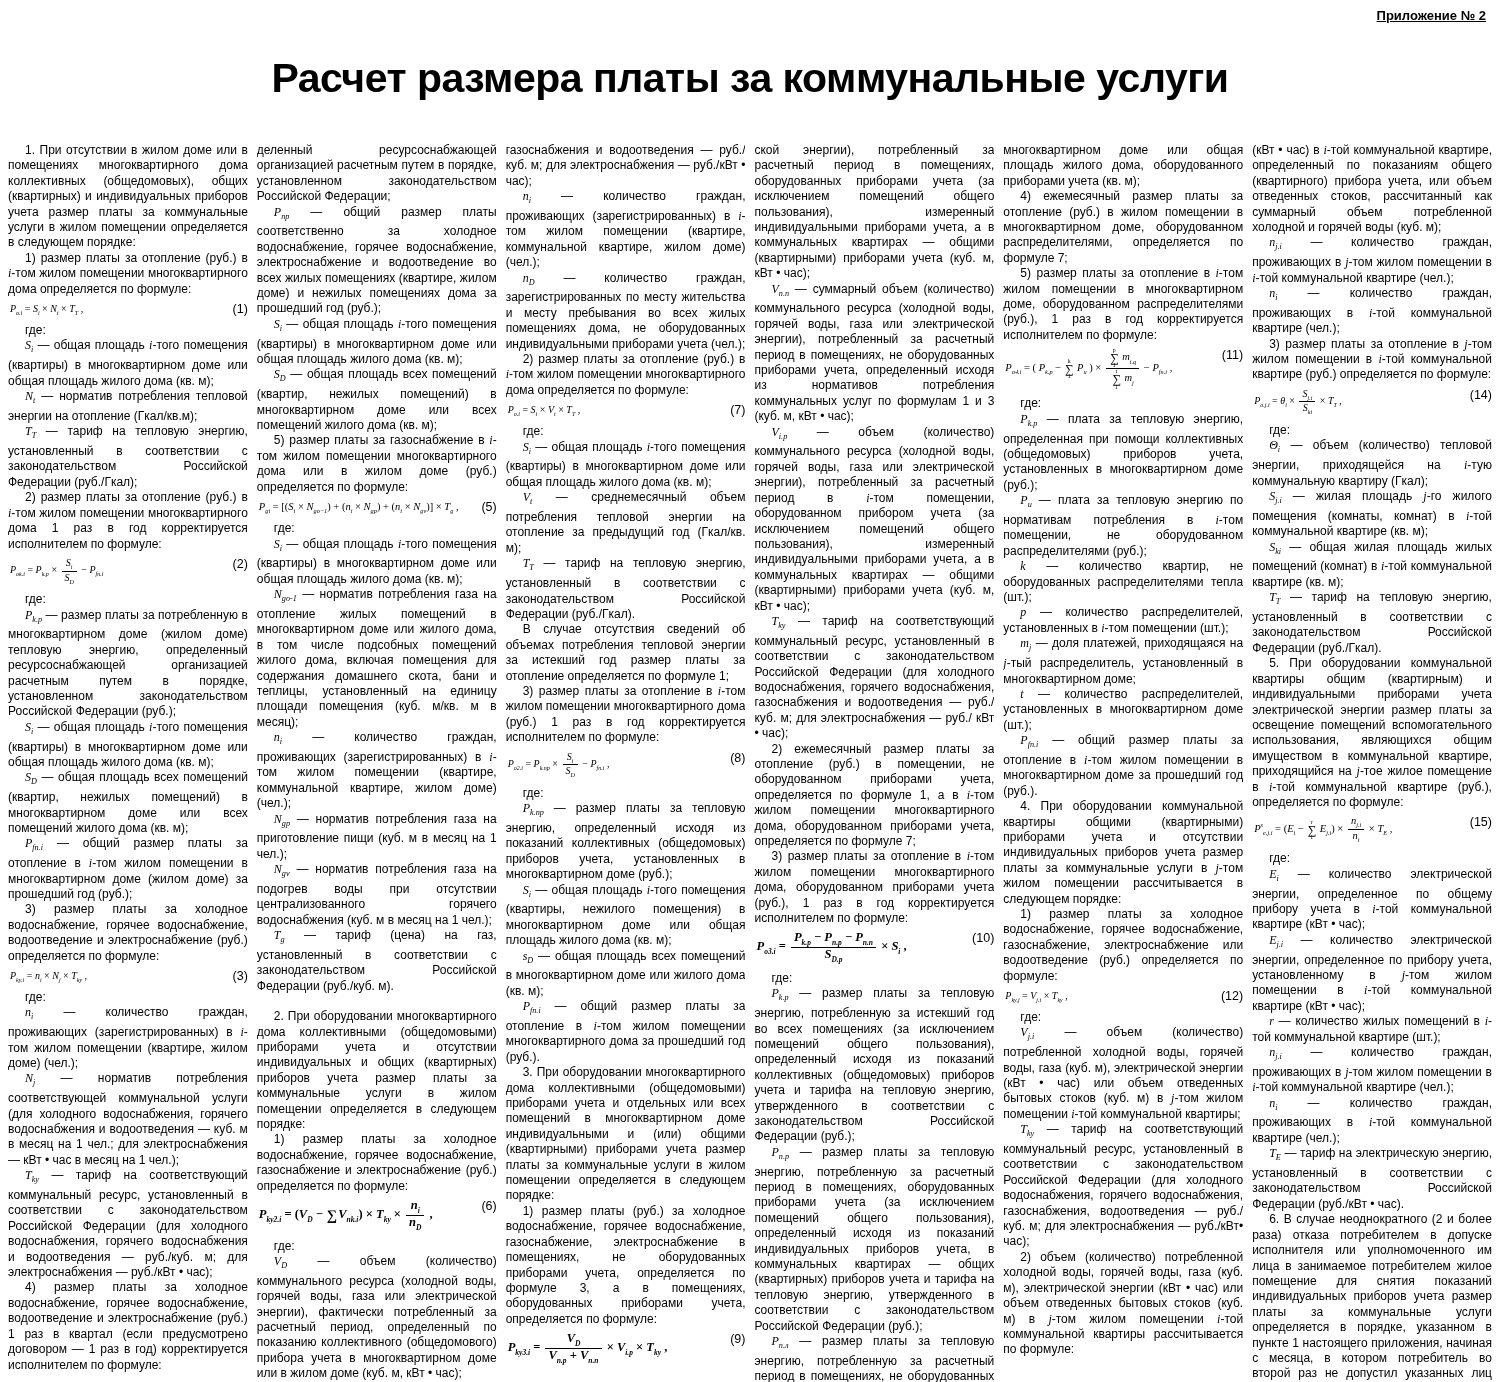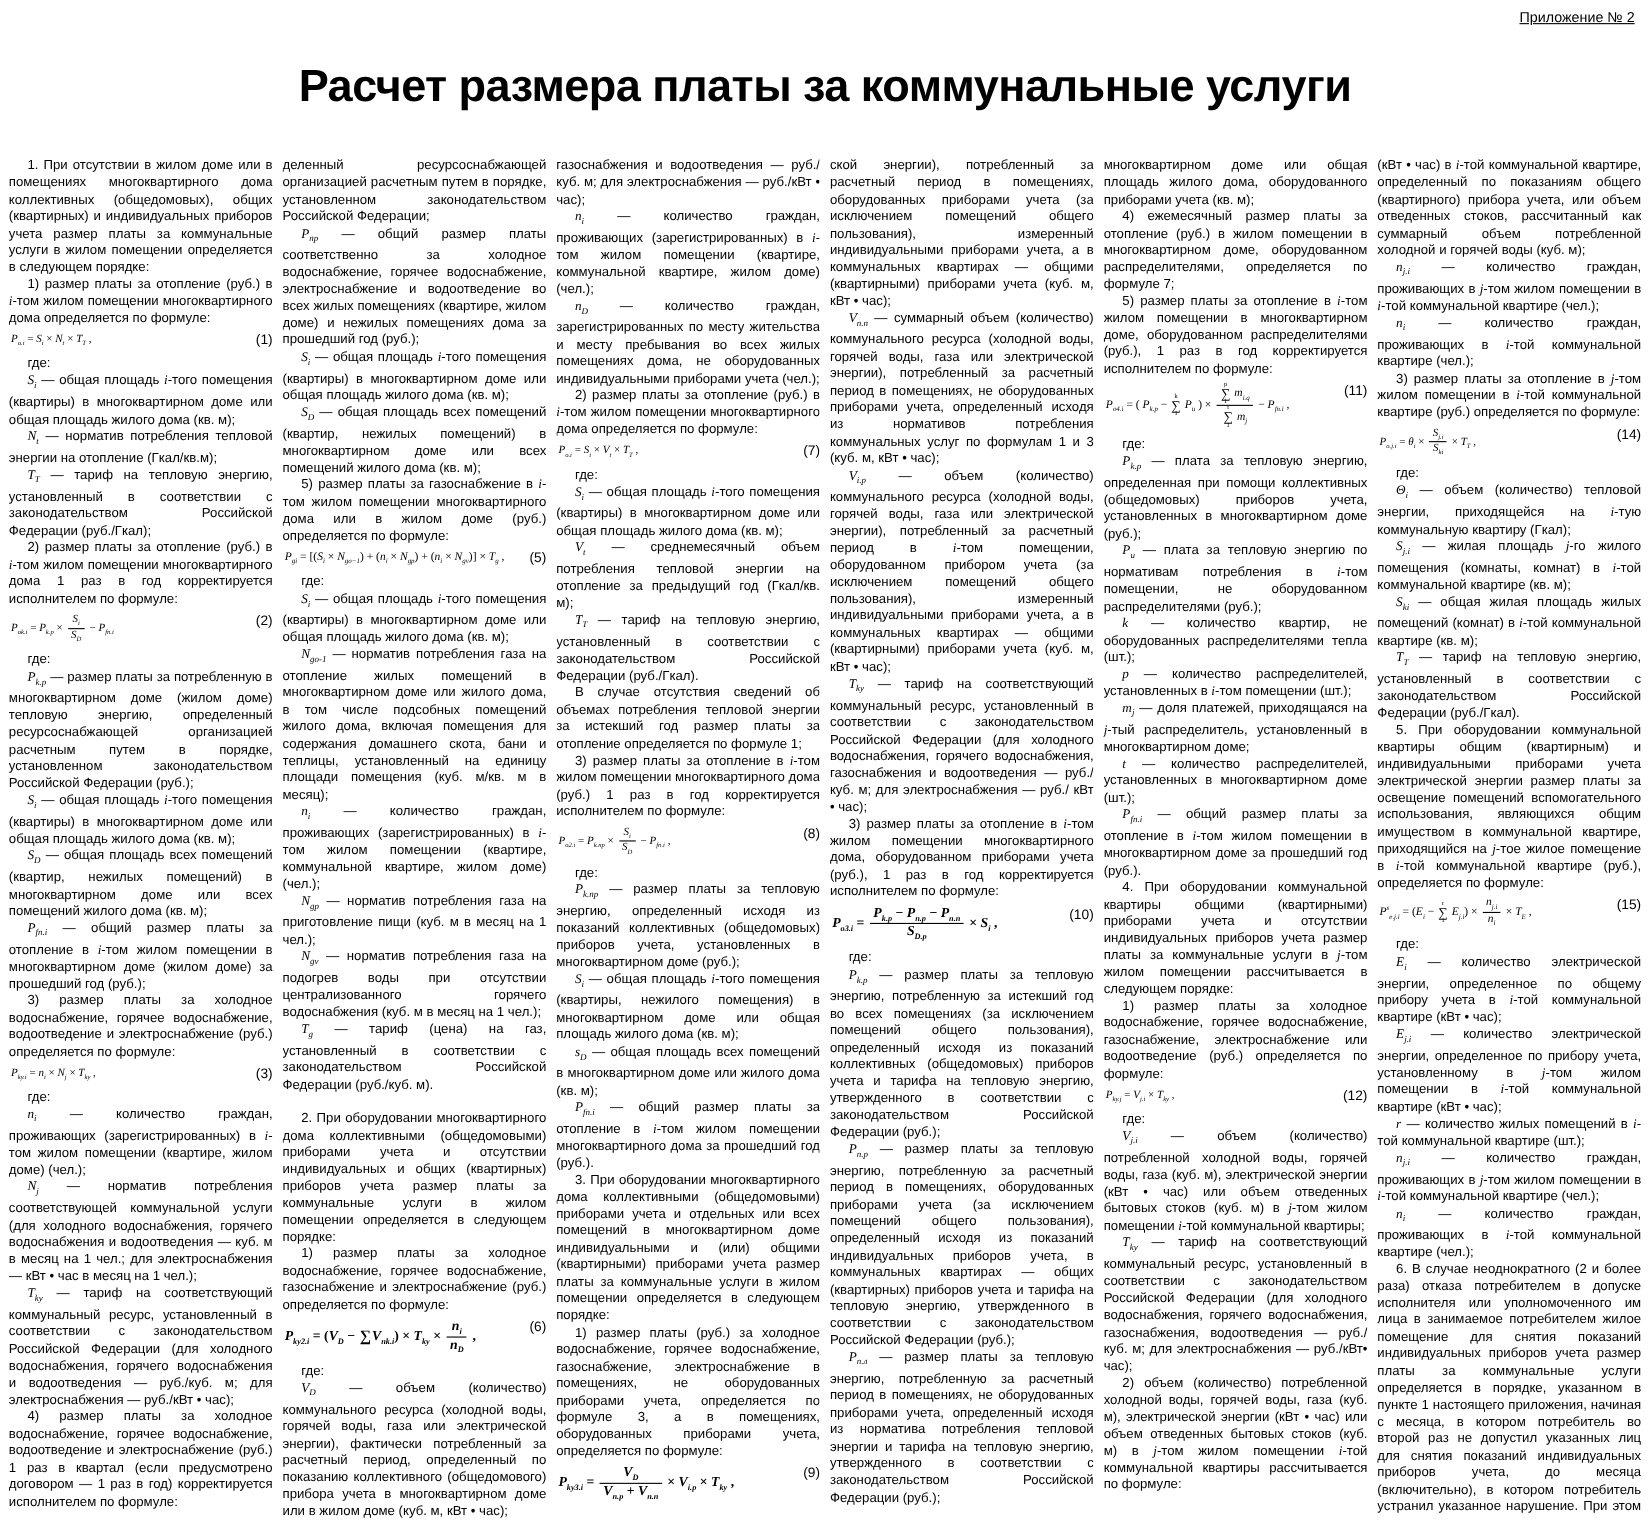--- a/index.html
+++ b/index.html
@@ -2,21 +2,21 @@
 <html lang="ru"><head>
 <meta charset="utf-8">
 <style>
   html,body { margin:0; padding:0; background:#fff; }
   .page {
     width:1500px; height:1382px; background:#ffffff; color:#000;
     font-family:"Liberation Sans", sans-serif; position:relative; overflow:hidden;
   }
   .corner {
     position:absolute; top:8px; right:14px;
-    font-size:13px; font-weight:normal; text-decoration:underline;
+    font-size:13px; font-weight:bold; text-decoration:underline;
   }
   .title {
     text-align:center; padding-top:30px;
     font-size:41px; font-weight:700; letter-spacing:-0.5px; line-height:1.05;
   }
   .cols {
     display:flex; gap:9px; padding:15px 8px 0 8px;
     height:1282px; overflow:hidden;
   }
   .col { flex:1 1 0; overflow:hidden; }
@@ -163,20 +163,21 @@
               <span class="de"><i>V</i><sub>n.p</sub> + <i>V</i><sub>n.n</sub></span>
             </span> × <i>V</i><sub>i.p</sub> × <i>T</i><sub>ky</sub> ,</span>
           <span class="fnum">(9)</span>
         </div>
       </div>
       <div class="col">
         <div class="para cont">ской энергии), потребленный за расчетный период в помещениях, оборудованных приборами учета (за исключением помещений общего пользования), измеренный индивидуальными приборами учета, а в коммунальных квартирах — общими (квартирными) приборами учета (куб. м, кВт • час);</div>
         <div class="para"><i>V</i><sub>n.n</sub> — суммарный объем (количество) коммунального ресурса (холодной воды, горячей воды, газа или электрической энергии), потребленный за расчетный период в помещениях, не оборудованных приборами учета, определенный исходя из нормативов потребления коммунальных услуг по формулам 1 и 3 (куб. м, кВт • час);</div>
         <div class="para"><i>V</i><sub>i.p</sub> — объем (количество) коммунального ресурса (холодной воды, горячей воды, газа или электрической энергии), потребленный за расчетный период в <i>i</i>-том помещении, оборудованном прибором учета (за исключением помещений общего пользования), измеренный индивидуальными приборами учета, а в коммунальных квартирах — общими (квартирными) приборами учета (куб. м, кВт • час);</div>
         <div class="para"><i>T</i><sub>ky</sub> — тариф на соответствующий коммунальный ресурс, установленный в соответствии с законодательством Российской Федерации (для холодного водоснабжения, горячего водоснабжения, газоснабжения и водоотведения — руб./куб. м; для электроснабжения — руб./ кВт • час);</div>
+        <div class="para">2) ежемесячный размер платы за отопление (руб.) в помещении, не оборудованном приборами учета, определяется по формуле 1, а в <i>i</i>-том жилом помещении многоквартирного дома, оборудованном приборами учета, определяется по формуле 7;</div>
         <div class="para">3) размер платы за отопление в <i>i</i>-том жилом помещении многоквартирного дома, оборудованном приборами учета (руб.), 1 раз в год корректируется исполнителем по формуле:</div>
         <div class="formula f-m">
           <span class="fx"><i>P</i><sub>o3.i</sub> = <span class="fr">
               <span class="nu"><i>P</i><sub>k.p</sub> − <i>P</i><sub>n.p</sub> − <i>P</i><sub>n.n</sub></span>
               <span class="de"><i>S</i><sub>D.p</sub></span>
             </span> × <i>S</i><sub>i</sub> ,</span>
           <span class="fnum">(10)</span>
         </div>
         <div class="para">где:</div>
         <div class="para"><i>P</i><sub>k.p</sub> — размер платы за тепловую энергию, потребленную за истекший год во всех помещениях (за исключением помещений общего пользования), определенный исходя из показаний коллективных (общедомовых) приборов учета и тарифа на тепловую энергию, утвержденного в соответствии с законодательством Российской Федерации (руб.);</div>
@@ -253,16 +254,17 @@
               <span class="de"><i>n</i><sub>i</sub></span>
             </span> × <i>T</i><sub>E</sub> ,</span>
           <span class="fnum">(15)</span>
         </div>
         <div class="para">где:</div>
         <div class="para"><i>E</i><sub>i</sub> — количество электрической энергии, определенное по общему прибору учета в <i>i</i>-той коммунальной квартире (кВт • час);</div>
         <div class="para"><i>E</i><sub>j.i</sub> — количество электрической энергии, определенное по прибору учета, установленному в <i>j</i>-том жилом помещении в <i>i</i>-той коммунальной квартире (кВт • час);</div>
         <div class="para"><i>r</i> — количество жилых помещений в <i>i</i>-той коммунальной квартире (шт.);</div>
         <div class="para"><i>n</i><sub>j.i</sub> — количество граждан, проживающих в <i>j</i>-том жилом помещении в <i>i</i>-той коммунальной квартире (чел.);</div>
         <div class="para"><i>n</i><sub>i</sub> — количество граждан, проживающих в <i>i</i>-той коммунальной квартире (чел.);</div>
+        <div class="para"><i>T</i><sub>E</sub> — тариф на электрическую энергию, установленный в соответствии с законодательством Российской Федерации (руб./кВт • час).</div>
         <div class="para">6. В случае неоднократного (2 и более раза) отказа потребителем в допуске исполнителя или уполномоченного им лица в занимаемое потребителем жилое помещение для снятия показаний индивидуальных приборов учета размер платы за коммунальные услуги определяется в порядке, указанном в пункте 1 настоящего приложения, начиная с месяца, в котором потребитель во второй раз не допустил указанных лиц для снятия показаний индивидуальных приборов учета, до месяца (включительно), в котором потребитель устранил указанное нарушение. При этом исполнитель производит перерасчет размера платы за коммунальные услуги с применением показаний приборов учета в соответствии с Правилами предоставления коммунальных услуг гражданам.</div>
       </div>
     </div>
 </div>
 
 </body></html>

